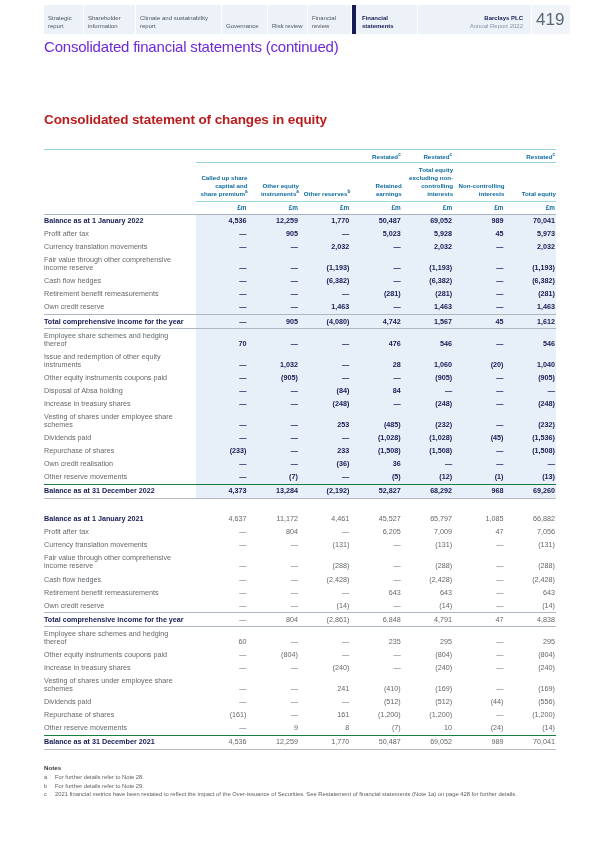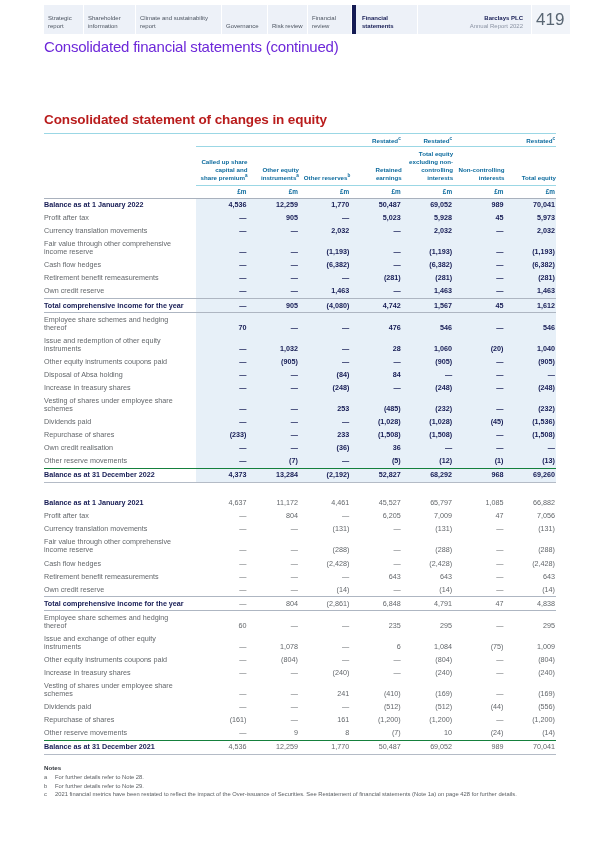--- a/index.html
+++ b/index.html
@@ -19,21 +19,21 @@
   .nav-page{width:38px;display:flex;align-items:center;justify-content:flex-start;
             font-size:17px;font-weight:300;color:#596673;padding-left:4px;box-sizing:border-box;background:#f1f4f9;}
   .w-strat{width:40px;} .w-share{width:52px;} .w-climate{width:86px;} .w-gov{width:46px;}
   .w-risk{width:40px;} .w-finrev{width:44px;} .w-finst{width:62px;}
 
   
   .h1{position:absolute;top:38px;left:44px;font-size:15px;font-weight:400;letter-spacing:-0.2px;color:#6d28d9;}
   .h2{position:absolute;top:112px;left:44px;font-size:13.5px;font-weight:bold;letter-spacing:-0.1px;color:#b91c1c;}
 
   
-  .tblwrap{position:absolute;top:133px;left:44px;width:512px;}
+  .tblwrap{position:absolute;top:149px;left:44px;width:512px;}
   table{width:512px;border-collapse:collapse;table-layout:fixed;border-top:1px solid #9bd7e5;}
   col.c-lbl{width:152px;}
   col.c-num{width:51.4px;}
   th,td{margin:0;}
   thead th{font-weight:bold;color:#0c6a9d;text-align:right;vertical-align:bottom;}
   .rst-row th{font-size:6.2px;padding:3px 1px 2px 0;}
   .rst-row th.n{border-bottom:1px solid #9bd7e5;}
   .col-row th{font-size:6.2px;line-height:1.3;padding:3px 0 3px 3px;}
   .col-row th.n{border-bottom:1px solid #9bd7e5;}
   .unit-row th{font-size:6.4px;padding:2px 1px 2.5px 0;border-bottom:1px solid #a9b1bd;}
@@ -403,30 +403,20 @@
             <td class="lbl">Employee share schemes and hedging thereof</td>
             <td class="num">60</td>
             <td class="num">—</td>
             <td class="num">—</td>
             <td class="num">235</td>
             <td class="num">295</td>
             <td class="num">—</td>
             <td class="num">295</td>
           </tr>
           <tr class="normal">
-            <td class="lbl">Issue and exchange of other equity instruments</td>
-            <td class="num">—</td>
-            <td class="num">1,078</td>
-            <td class="num">—</td>
-            <td class="num">6</td>
-            <td class="num">1,084</td>
-            <td class="num">(75)</td>
-            <td class="num">1,009</td>
-          </tr>
-          <tr class="normal">
             <td class="lbl">Other equity instruments coupons paid</td>
             <td class="num">—</td>
             <td class="num">(804)</td>
             <td class="num">—</td>
             <td class="num">—</td>
             <td class="num">(804)</td>
             <td class="num">—</td>
             <td class="num">(804)</td>
           </tr>
           <tr class="normal">

